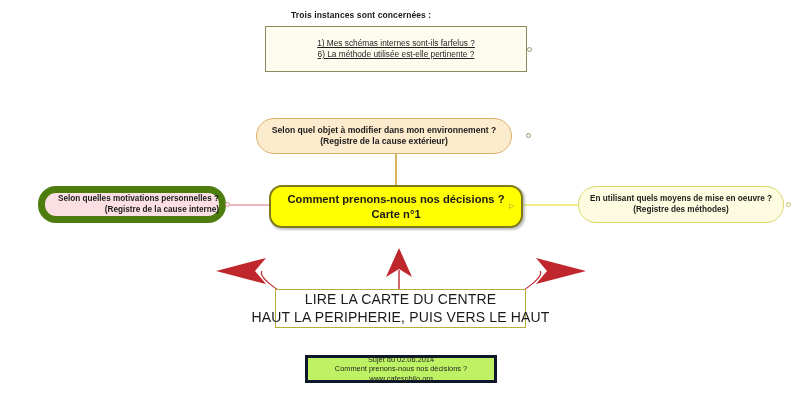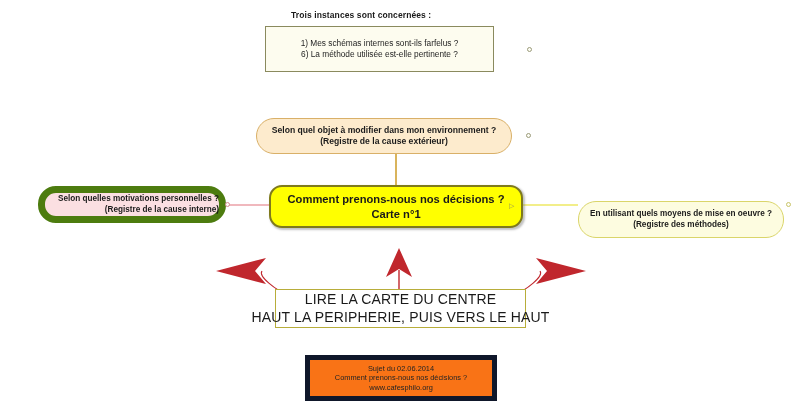--- a/index.html
+++ b/index.html
@@ -55,27 +55,28 @@
     left: 291px;
     top: 10px;
     font-size: 8.5px;
     font-weight: bold;
     color: #1a1a1a;
     letter-spacing: .1px;
   }
   #top-box {
     left: 265px;
     top: 26px;
-    width: 229px;
+    width: 262px;
     height: 46px;
     background: #fdfcef;
     border: 1px solid #8a8a5e;
     font-size: 8.3px;
     color: #1f1f1f;
     padding: 2px 8px;
+    text-decoration: underline;
   }
 
   
   #node-top-branch {
     left: 256px;
     top: 118px;
     width: 256px;
     height: 36px;
     background: #fdebcd;
     border: 1px solid #d9b068;
@@ -120,44 +121,43 @@
     left: 578px;
     top: 186px;
     width: 206px;
     height: 37px;
     background: #fdfce0;
     border: 1px solid #dad56a;
     border-radius: 18px;
     font-size: 8.2px;
     font-weight: bold;
     color: #1b1b1b;
-    margin-top: 15px;
   }
 
   
   #instruction-box {
     left: 275px;
     top: 289px;
     width: 251px;
     height: 39px;
     background: #ffffff;
     border: 1.5px solid #b8ad3a;
     font-size: 14px;
     color: #1a1a1a;
     letter-spacing: .15px;
   }
 
   
   #footer-box {
     left: 305px;
     top: 355px;
     width: 192px;
-    height: 46px;
-    background: #f97316;
-    border: 5px solid #0f172a;
+    height: 28px;
+    background: #bef264;
+    border: 3px solid #0f172a;
     font-size: 7.4px;
     color: #242424;
   }
 
   
   .marker-dot {
     position: absolute;
     width: 5px;
     height: 5px;
     border-radius: 50%;

